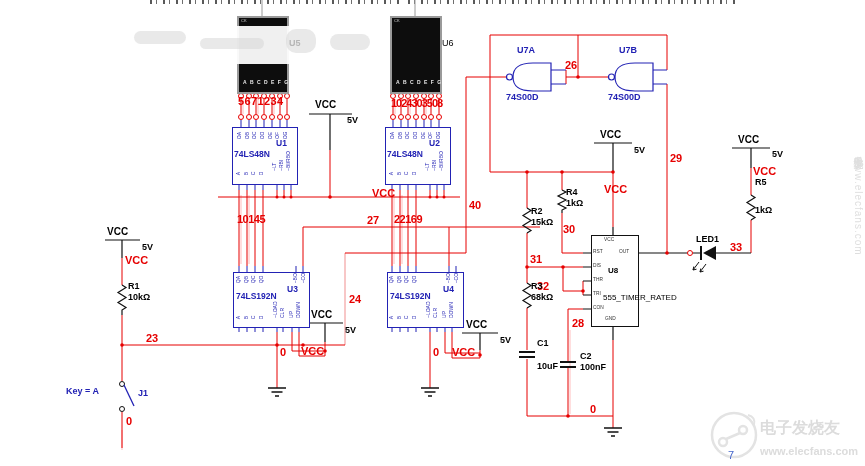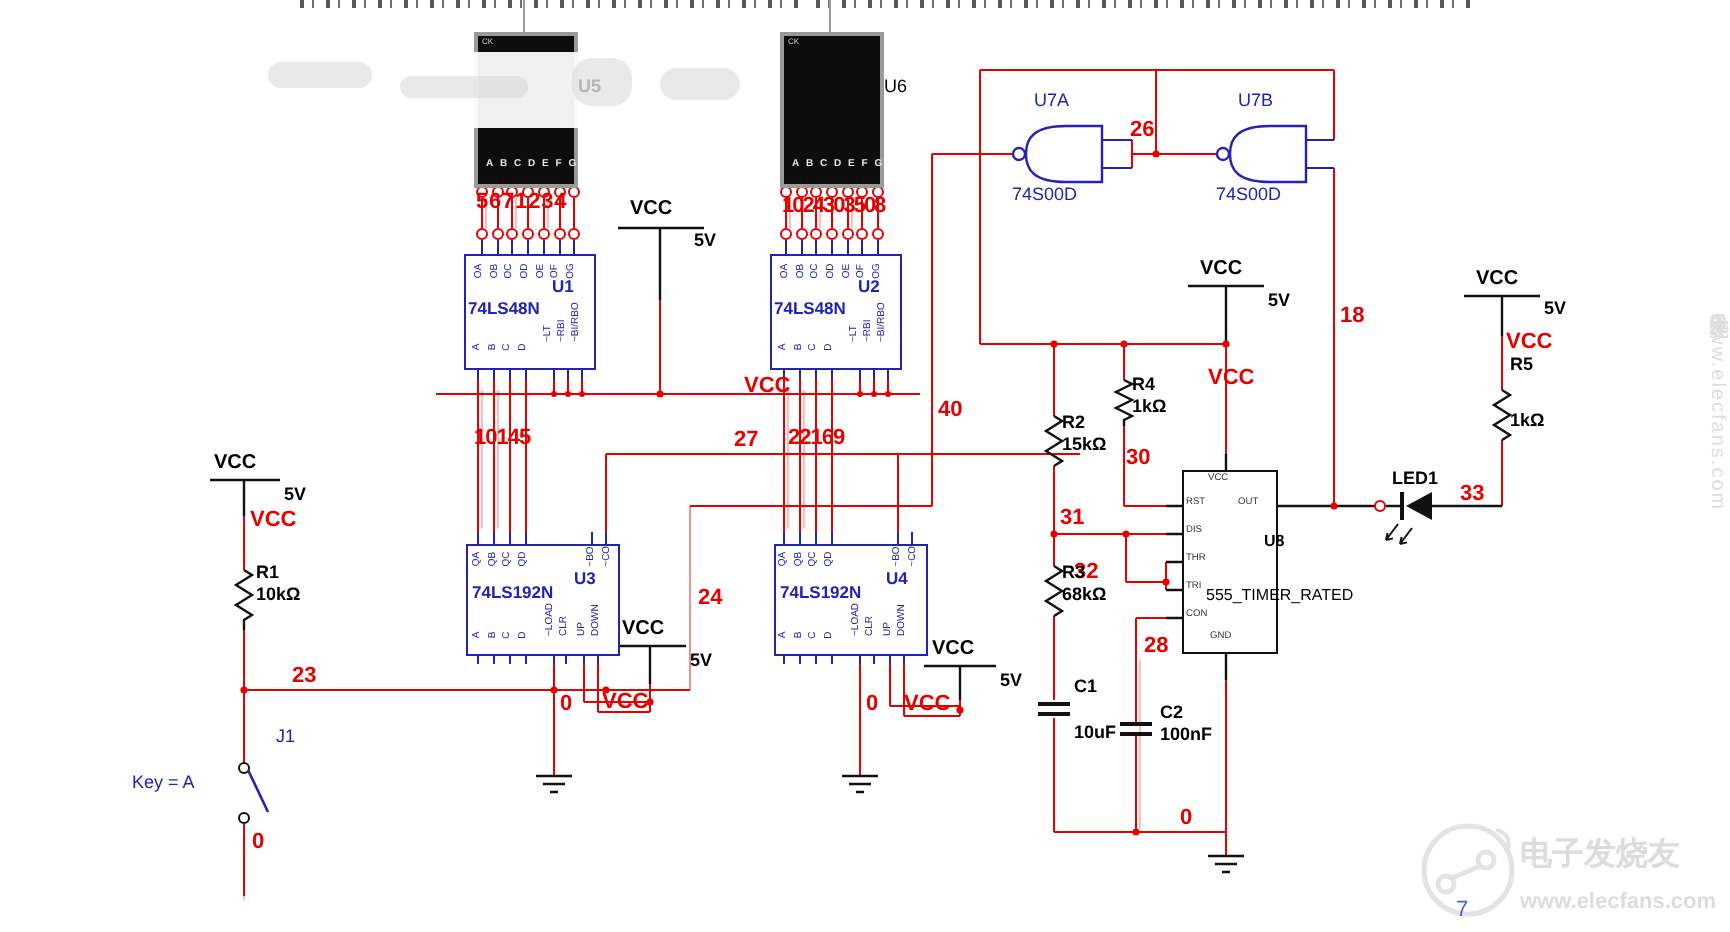--- a/index.html
+++ b/index.html
@@ -3,21 +3,21 @@
 <meta charset="utf-8">
 <style>
   html,body{margin:0;padding:0;background:#fff}
   #stage{position:relative;width:865px;height:466px;background:#ffffff;overflow:hidden;
          font-family:"Liberation Sans",sans-serif}
   svg.wires{position:absolute;left:0;top:0}
   .L{position:absolute;white-space:nowrap;line-height:1;font-family:"Liberation Sans",sans-serif}
   .red{color:#e60000;font-weight:bold;font-size:11px}
   .blk{color:#000;font-weight:bold;font-size:9px}
   .vcc{color:#000;font-weight:bold;font-size:10px}
-  .blu{color:#2222b4;font-weight:normal;font-size:9px}
+  .blu{color:#2222b4;font-weight:bold;font-size:9px}
   .chipname{color:#2222b4;font-weight:bold;font-size:8.5px}
   .t5{color:#333;font-size:6px;transform:scale(.8);transform-origin:0 0}
   .chip{position:absolute;border:1px solid #2222b4;background:#fff}
   .sseg{position:absolute;background:#0d0d0d;border:2px solid #9a9a9a}
   .segs{position:absolute;color:#e8e8e8;font-size:5px;letter-spacing:3.4px;font-weight:bold}
   .ck{position:absolute;color:#cfcfcf;font-size:4px}
   .pins{position:absolute;display:flex}
   .pins span{display:inline-block;font-size:5px;color:#2222b4;transform:rotate(-90deg);
              width:7.7px;height:11px;line-height:11px;text-align:center;overflow:visible}
   .pins.narrow span{width:7px}
@@ -324,21 +324,21 @@
 
   <div class="chip" style="left:591px;top:235px;width:46px;height:90px;border-color:#111"></div>
   <div class="L t5" style="left:604px;top:237px">VCC</div>
   <div class="L t5" style="left:593px;top:249px">RST</div>
   <div class="L t5" style="left:593px;top:263px">DIS</div>
   <div class="L t5" style="left:593px;top:277px">THR</div>
   <div class="L t5" style="left:593px;top:291px">TRI</div>
   <div class="L t5" style="left:593px;top:305px">CON</div>
   <div class="L t5" style="left:619px;top:249px">OUT</div>
   <div class="L t5" style="left:605px;top:316px">GND</div>
-  <div class="L" style="left:632px;top:267px;font-weight:bold;font-size:8px">U8</div>
+  <div class="L" style="left:608px;top:267px;font-weight:bold;font-size:8px">U8</div>
   <div class="L" style="left:603px;top:294px;font-size:8px">555_TIMER_RATED</div>
 
   <div class="L vcc" style="left:315px;top:100px">VCC</div>
   <div class="L blk" style="left:347px;top:116px">5V</div>
   <div class="L vcc" style="left:107px;top:227px">VCC</div>
   <div class="L blk" style="left:142px;top:243px">5V</div>
   <div class="L vcc" style="left:311px;top:310px">VCC</div>
   <div class="L blk" style="left:345px;top:326px">5V</div>
   <div class="L vcc" style="left:466px;top:320px">VCC</div>
   <div class="L blk" style="left:500px;top:336px">5V</div>
@@ -353,21 +353,21 @@
   <div class="L red" style="left:452px;top:347px">VCC</div>
   <div class="L red" style="left:604px;top:184px">VCC</div>
   <div class="L red" style="left:753px;top:166px">VCC</div>
 
   <div class="L red" style="left:146px;top:333px">23</div>
   <div class="L red" style="left:349px;top:294px">24</div>
   <div class="L red" style="left:469px;top:200px">40</div>
   <div class="L red" style="left:565px;top:60px">26</div>
   <div class="L red" style="left:367px;top:215px">27</div>
   <div class="L red" style="left:572px;top:318px">28</div>
-  <div class="L red" style="left:670px;top:153px">18</div>
+  <div class="L red" style="left:670px;top:153px">29</div>
   <div class="L red" style="left:563px;top:224px">30</div>
   <div class="L red" style="left:530px;top:254px">31</div>
   <div class="L red" style="left:537px;top:281px">32</div>
   <div class="L red" style="left:730px;top:242px">33</div>
   <div class="L red" style="left:126px;top:416px">0</div>
   <div class="L red" style="left:280px;top:347px">0</div>
   <div class="L red" style="left:433px;top:347px">0</div>
   <div class="L red" style="left:590px;top:404px">0</div>
 
   <div class="L blk" style="left:128px;top:282px">R1</div>
@@ -378,21 +378,21 @@
   <div class="L blk" style="left:531px;top:293px">68kΩ</div>
   <div class="L blk" style="left:566px;top:188px">R4</div>
   <div class="L blk" style="left:566px;top:199px">1kΩ</div>
   <div class="L blk" style="left:755px;top:178px">R5</div>
   <div class="L blk" style="left:755px;top:206px">1kΩ</div>
   <div class="L blk" style="left:537px;top:339px">C1</div>
   <div class="L blk" style="left:537px;top:362px">10uF</div>
   <div class="L blk" style="left:580px;top:352px">C2</div>
   <div class="L blk" style="left:580px;top:363px">100nF</div>
   <div class="L blk" style="left:696px;top:235px">LED1</div>
-  <div class="L blu" style="left:138px;top:364px">J1</div>
+  <div class="L blu" style="left:138px;top:389px">J1</div>
   <div class="L blu" style="left:66px;top:387px">Key = A</div>
 
   <div class="wm-side" style="left:851px;top:148px;height:230px;overflow:hidden">电子发烧友 www.elecfans.com</div>
   <div class="L wm" style="left:760px;top:420px;font-size:16px;font-weight:bold">电子发烧友</div>
   <div class="L wm" style="left:760px;top:446px;font-size:11px;font-weight:bold">www.elecfans.com</div>
   <div class="L" style="left:728px;top:450px;font-size:11px;color:#4466cc">7</div>
 
 </div>
 
 </body></html>

